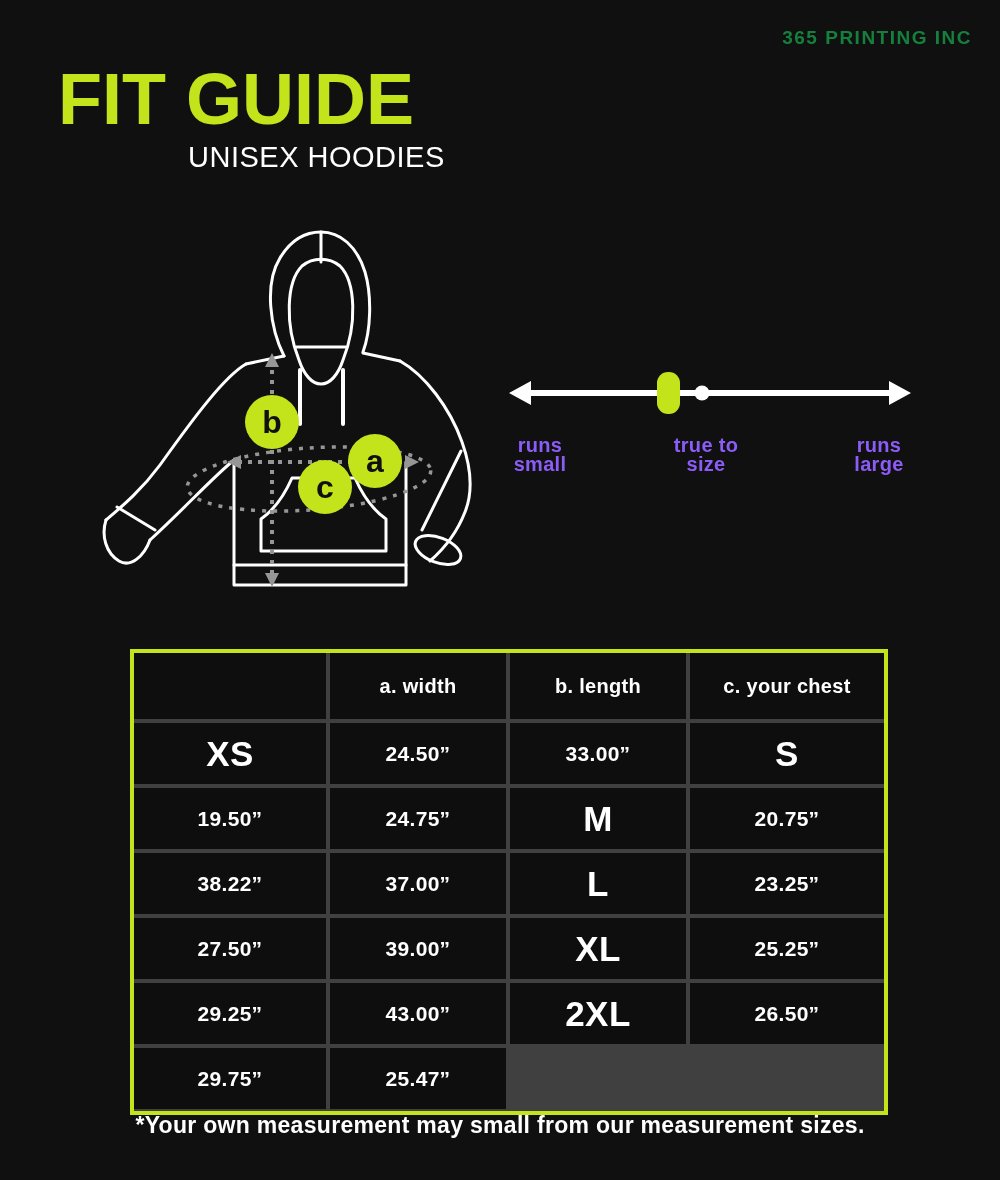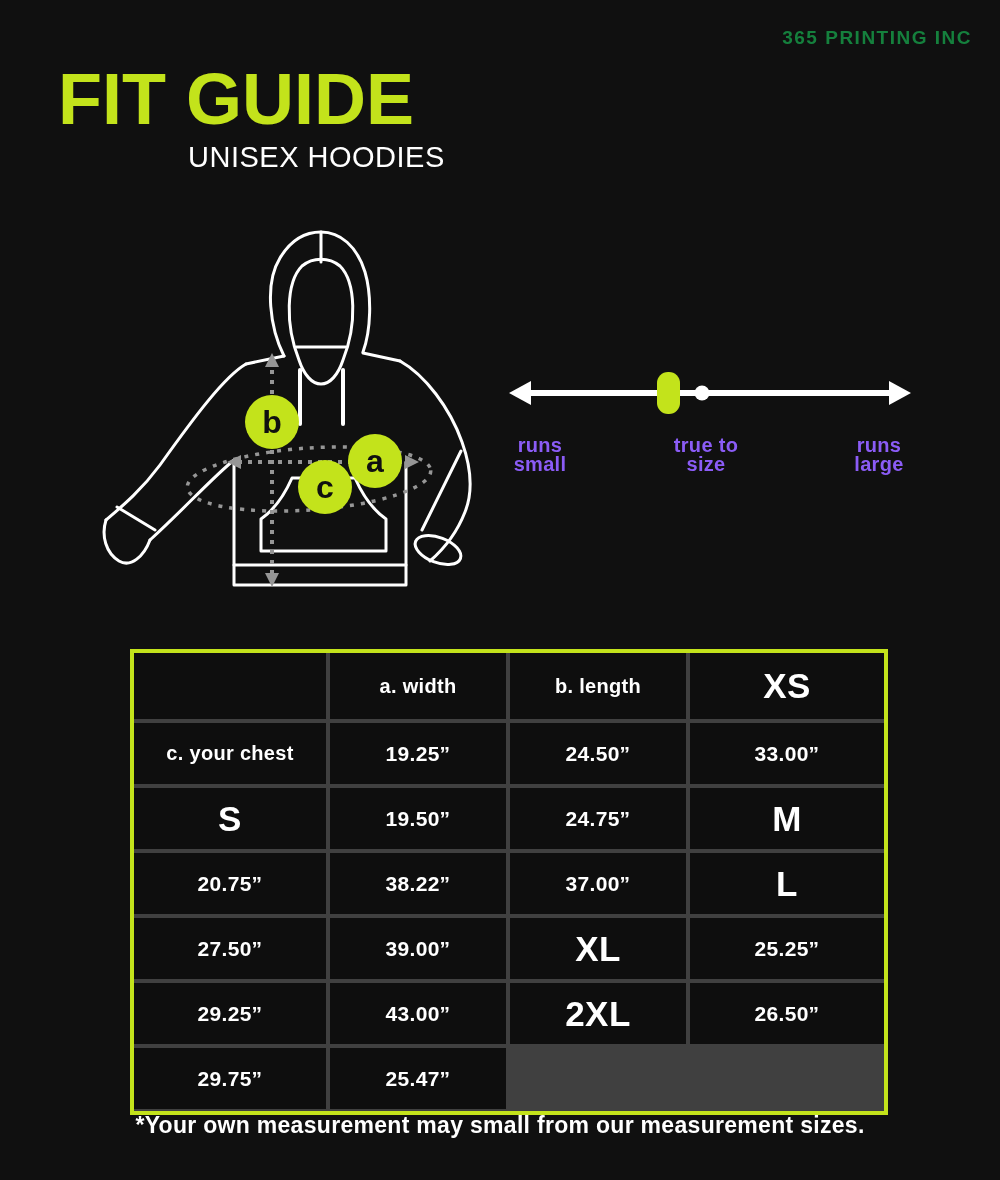--- a/index.html
+++ b/index.html
@@ -130,37 +130,37 @@
 small</div>
   <div class="scale-label center">true to
 size</div>
   <div class="scale-label right">runs
 large</div>
 
   <div class="size-table">
     <div class="cell header"></div>
     <div class="cell header">a. width</div>
     <div class="cell header">b. length</div>
+    <div class="cell header">c. your chest</div>
+
     <div class="cell size">XS</div>
-
-    <div class="cell header">c. your chest</div>
-    <div class="cell value">19.25”</div>
     <div class="cell value">24.50”</div>
     <div class="cell value">33.00”</div>
 
     <div class="cell size">S</div>
     <div class="cell value">19.50”</div>
     <div class="cell value">24.75”</div>
 
     <div class="cell size">M</div>
     <div class="cell value">20.75”</div>
     <div class="cell value">38.22”</div>
     <div class="cell value">37.00”</div>
 
     <div class="cell size">L</div>
+    <div class="cell value">23.25”</div>
     <div class="cell value">27.50”</div>
     <div class="cell value">39.00”</div>
 
     <div class="cell size">XL</div>
     <div class="cell value">25.25”</div>
     <div class="cell value">29.25”</div>
     <div class="cell value">43.00”</div>
 
     <div class="cell size">2XL</div>
     <div class="cell value">26.50”</div>

